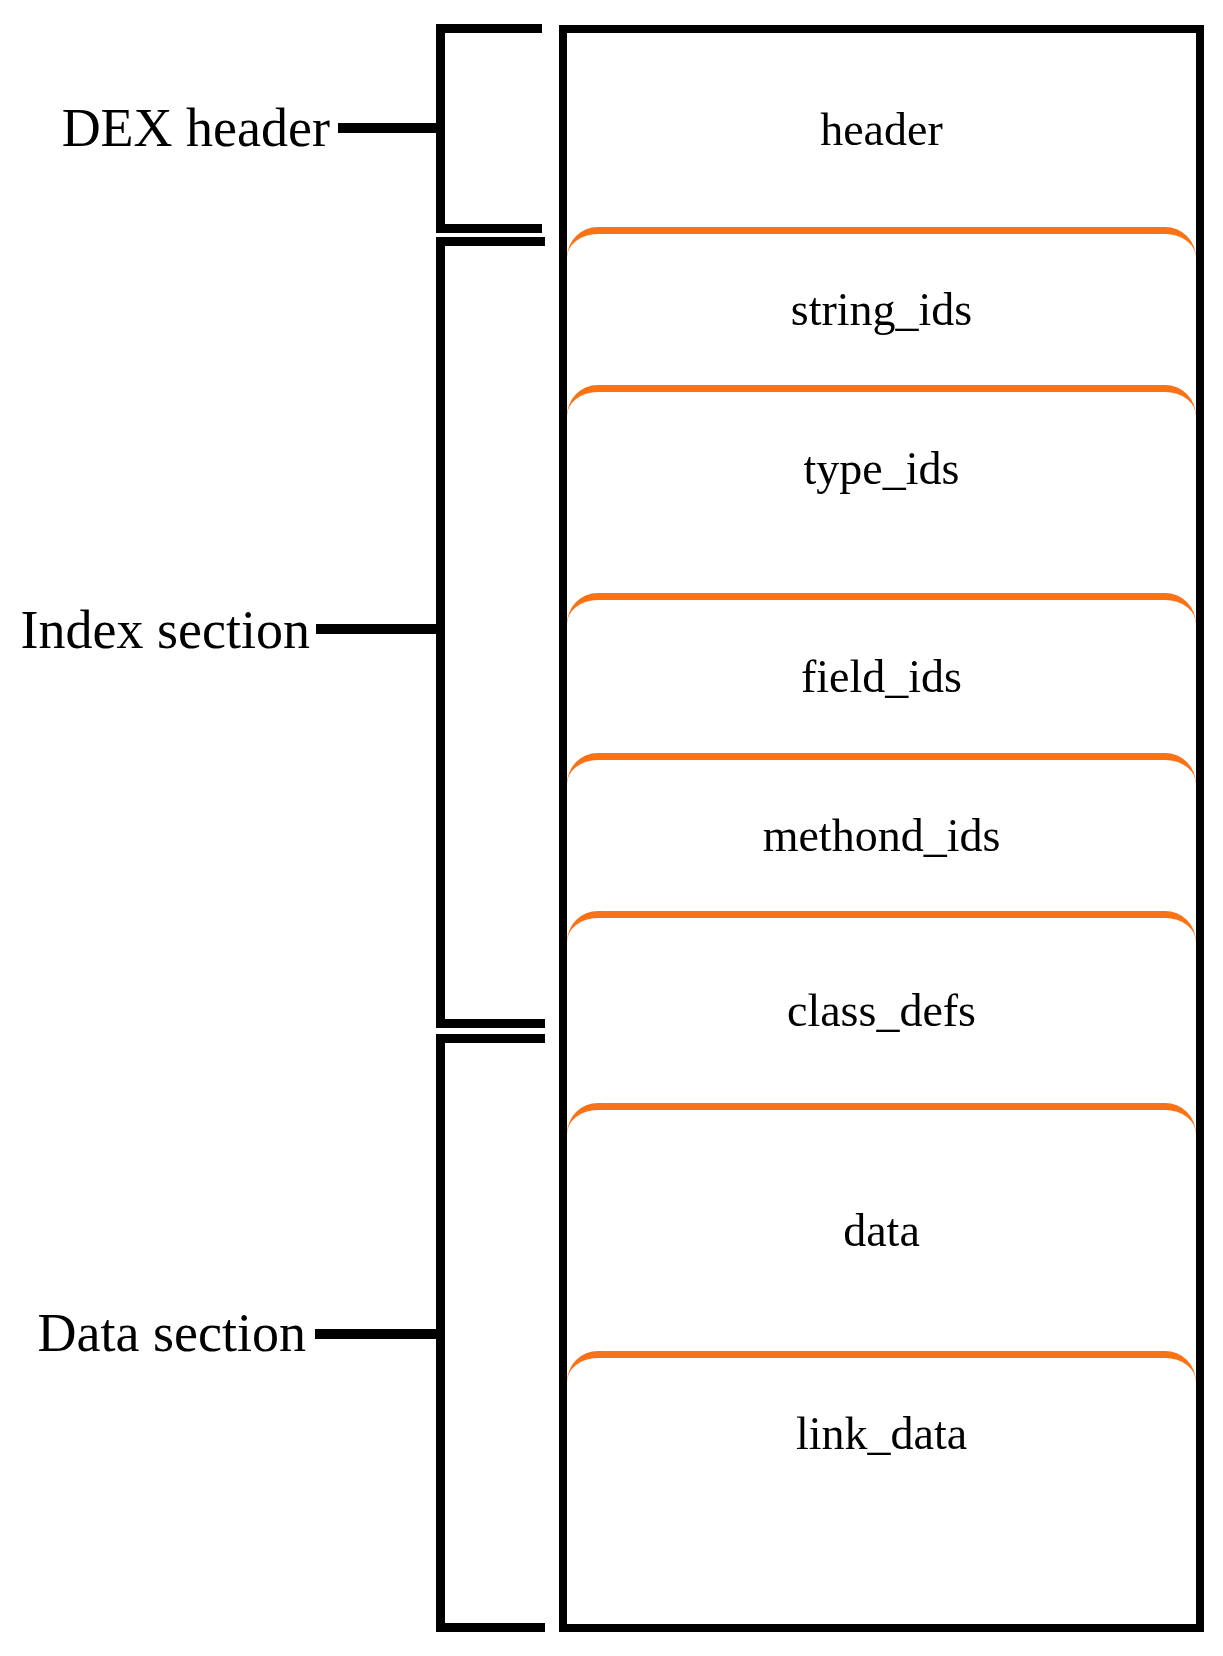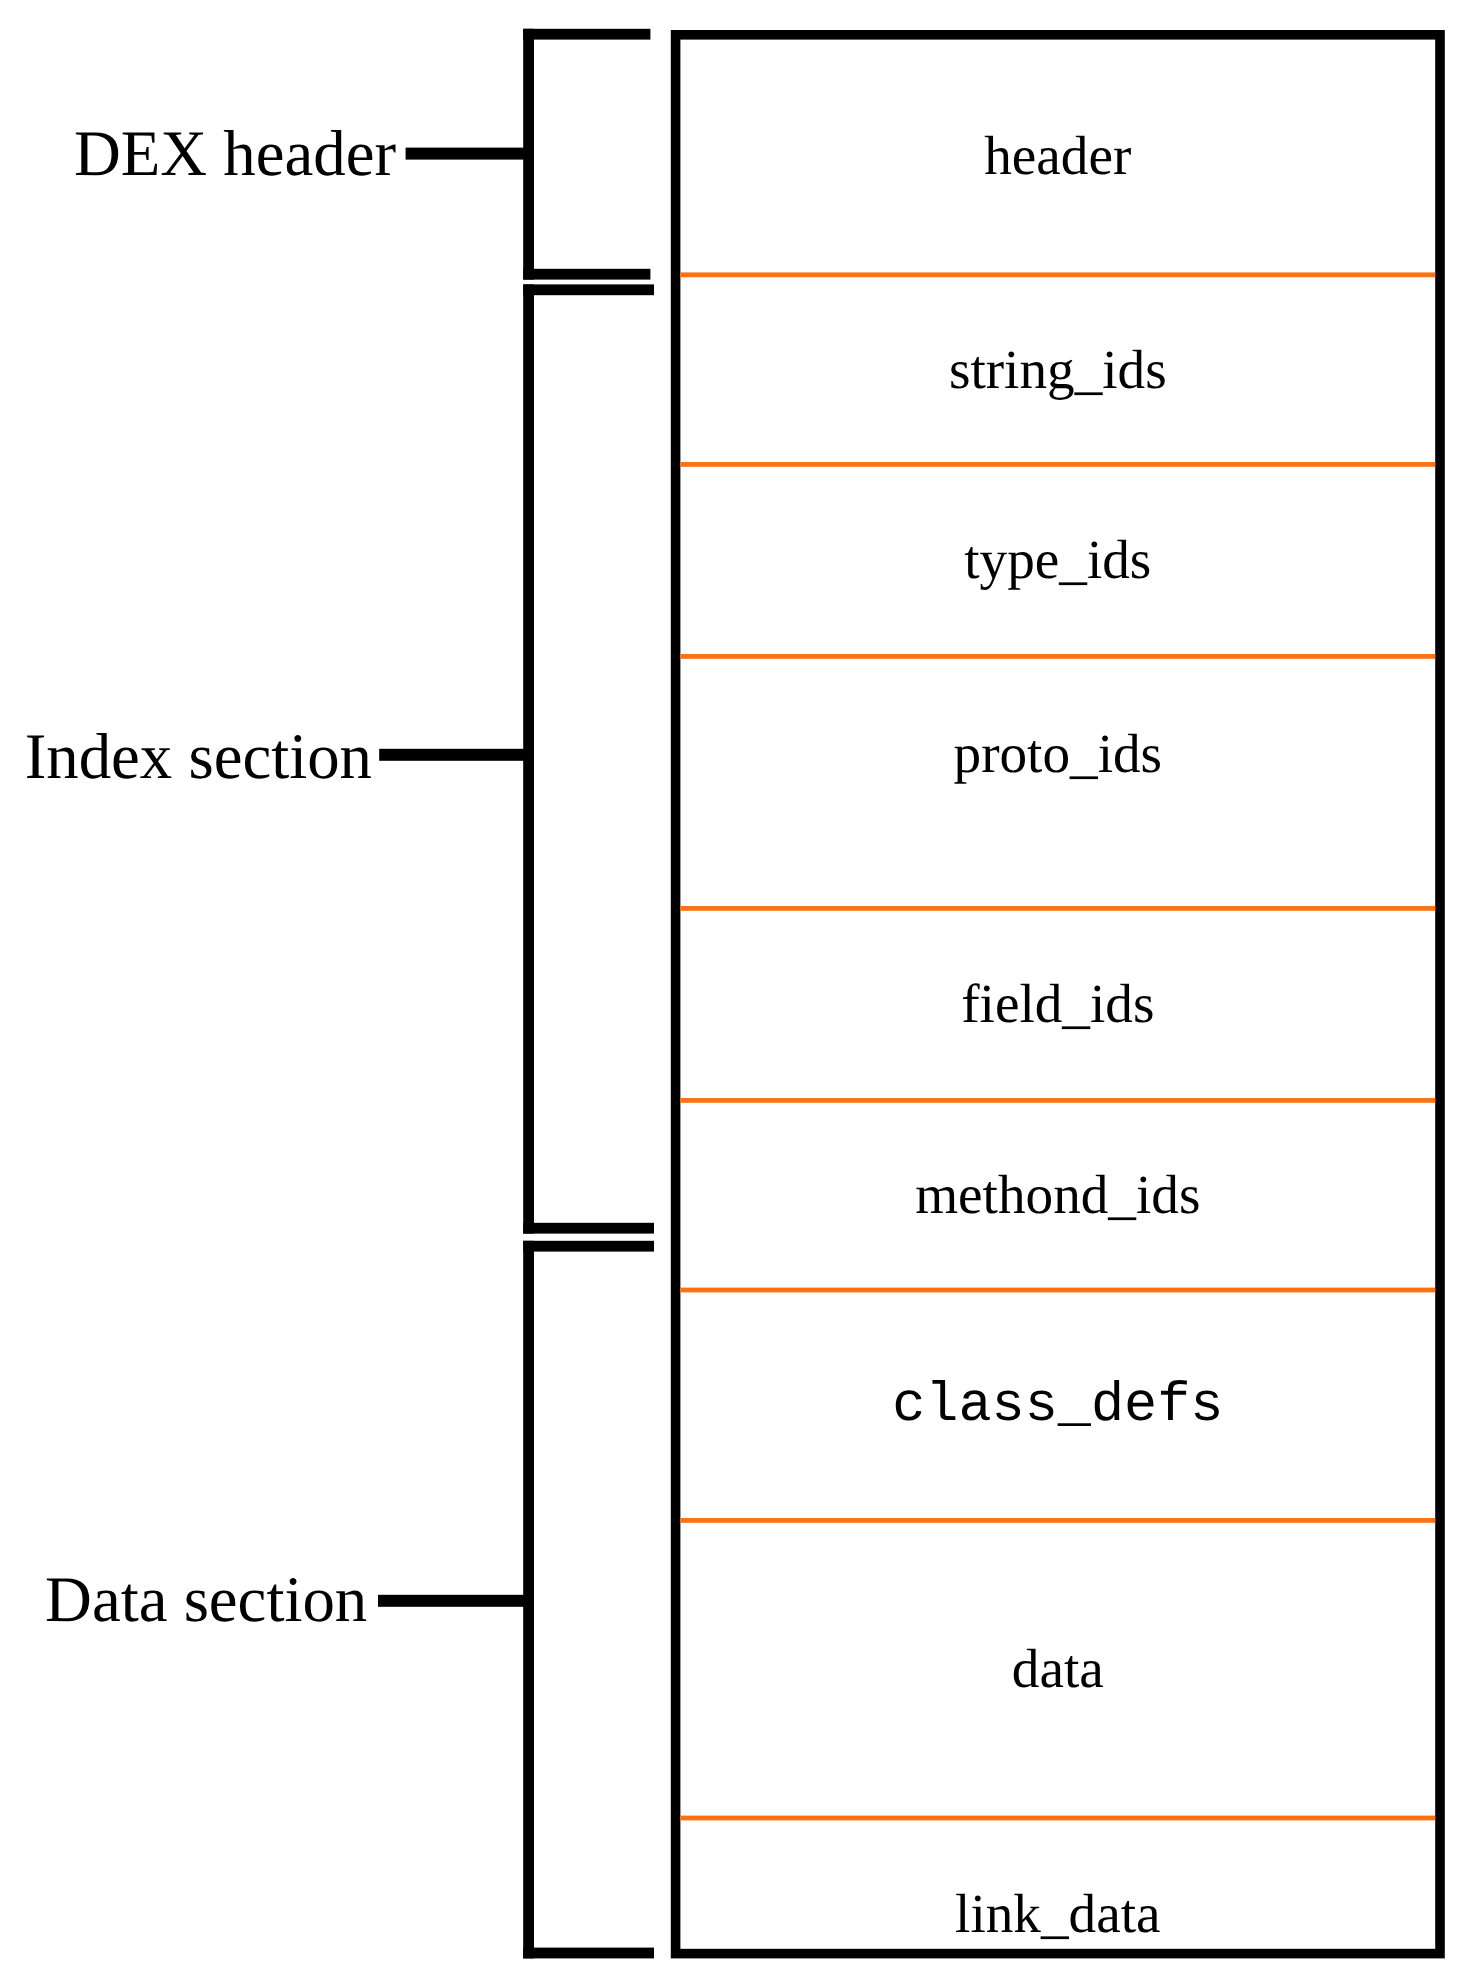--- a/index.html
+++ b/index.html
@@ -69,28 +69,28 @@
   .cell {
     box-sizing: border-box;
     display: flex;
     align-items: center;
     justify-content: center;
     font-size: 46px;
     line-height: 1;
     color: #000;
     flex: 0 0 auto;
   }
-  .cell + .cell { border-top: 4px solid #f97316; }
+  .cell + .cell { border-top: 7px solid #f97316; border-radius: 31px; }
   #cell-header      { height: 194px; }
   #cell-string-ids  { height: 158px; }
   #cell-type-ids    { height: 160px; }
   #cell-proto-ids   { height: 162px; }
   #cell-field-ids   { height: 160px; margin-top: 48px; }
   #cell-methond-ids { height: 158px; text-align: center; }
-  #cell-class-defs  { height: 192px; font-family: Liberation Mono, monospace; }
+  #cell-class-defs  { height: 192px; }
   #cell-data        { height: 248px; }
   #cell-link-data   { height: 159px; }
 </style>
 </head>
 <body>
 
 <div id="stage">
 
   <div id="label-dex-header" class="section-label">DEX header</div>
   <div id="label-index-section" class="section-label">Index section</div>
@@ -101,21 +101,20 @@
   <div id="conn-data" class="connector"></div>
 
   <div id="bracket-dex" class="bracket"></div>
   <div id="bracket-index" class="bracket"></div>
   <div id="bracket-data" class="bracket"></div>
 
   <div id="file-map">
     <div id="cell-header" class="cell">header</div>
     <div id="cell-string-ids" class="cell">string_ids</div>
     <div id="cell-type-ids" class="cell">type_ids</div>
-    <div id="cell-proto-ids" class="cell">proto_ids</div>
     <div id="cell-field-ids" class="cell">field_ids</div>
     <div id="cell-methond-ids" class="cell">methond_ids</div>
     <div id="cell-class-defs" class="cell">class_defs</div>
     <div id="cell-data" class="cell">data</div>
     <div id="cell-link-data" class="cell">link_data</div>
   </div>
 
 </div>
 
 </body></html>

